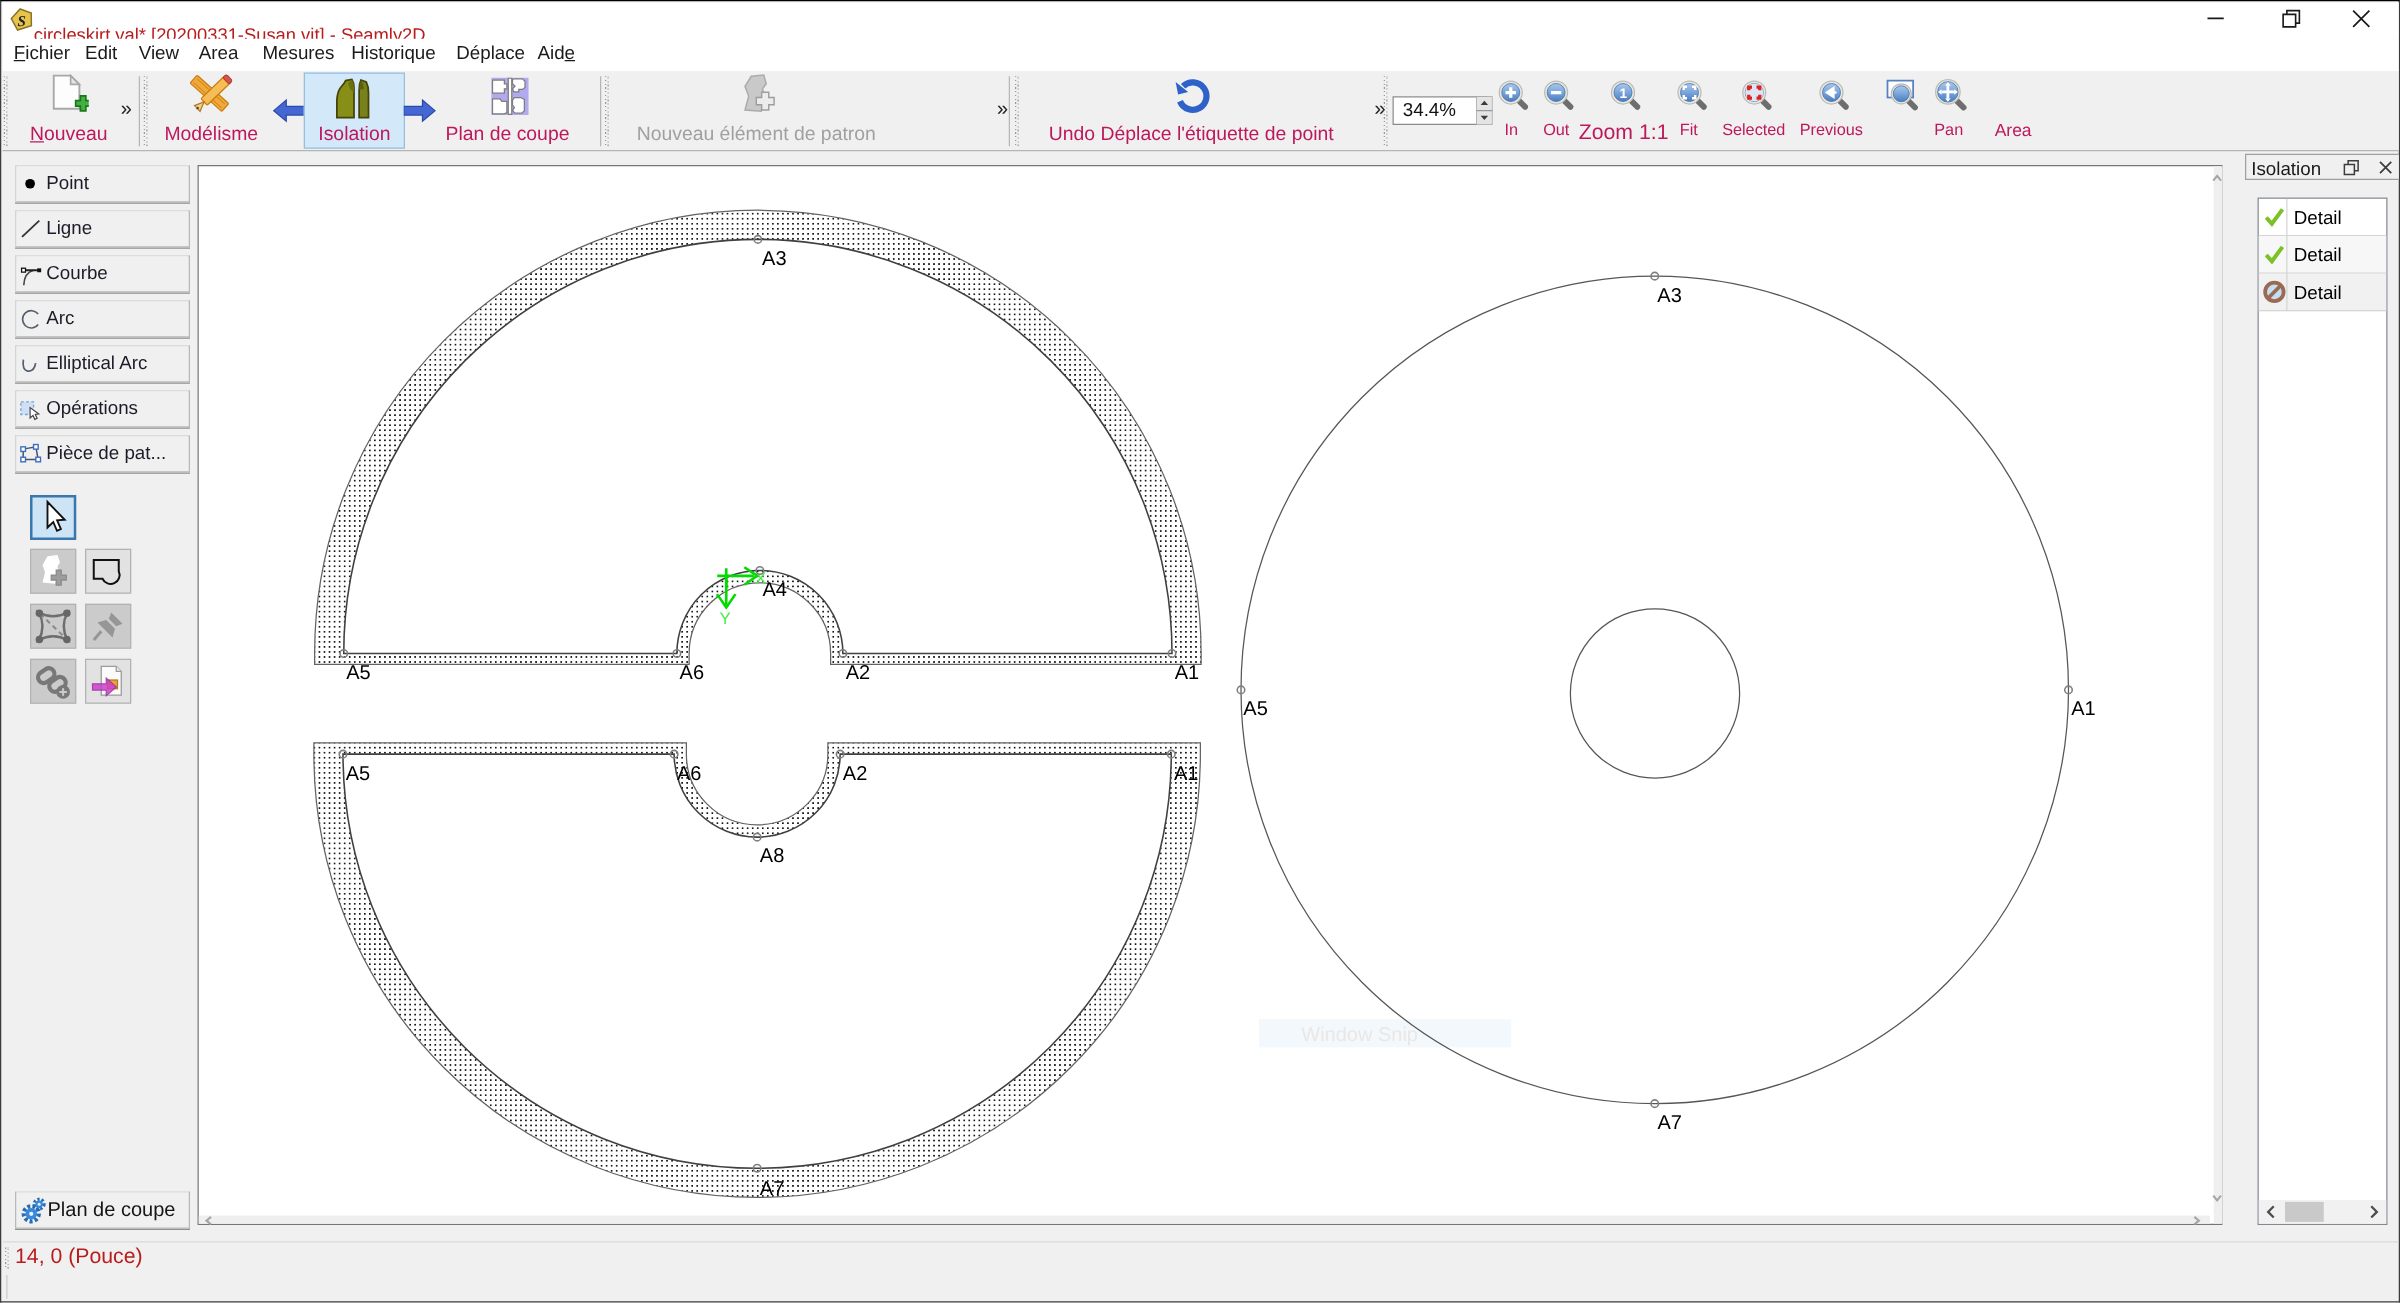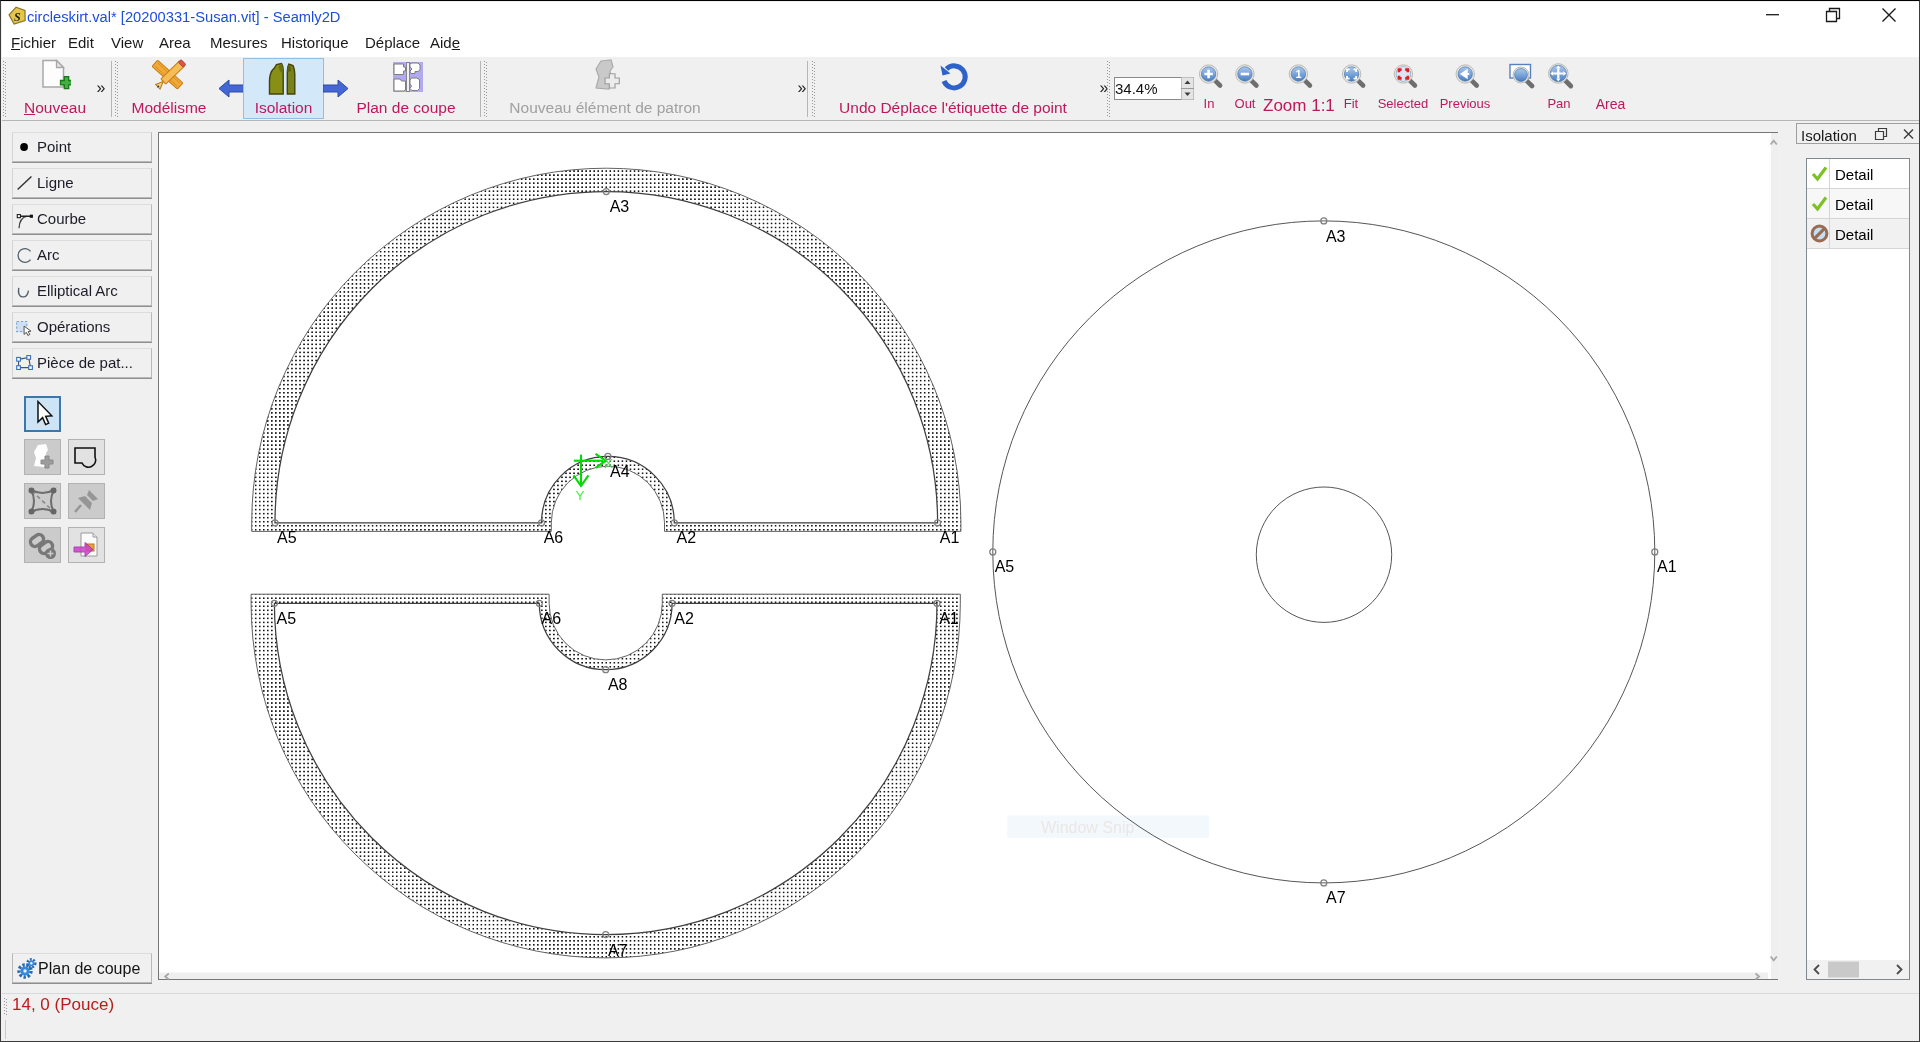--- a/index.html
+++ b/index.html
@@ -20,21 +20,21 @@
 .sbtn .tx{position:absolute;left:24px;top:0}
 .gbtn{position:absolute;width:37px;height:36px;border:1px solid #b2b2b2}
 </style></head>
 <body>
 
 <div class="abs" style="left:1px;top:1px;width:1918px;height:29px;background:#fff"></div>
 <svg class="abs" style="left:7px;top:5px;width:20px;height:20px" viewBox="0 0 20 20">
  <path d="M10 1 L18 6 L16 16 L4.5 17 L1.5 7 Z" fill="#e6c54f" stroke="#8a7322" stroke-width="1.2" transform="rotate(-12 10 10)"></path>
  <text x="6" y="14.5" font-size="12" font-family="Liberation Serif" font-style="italic" font-weight="bold" fill="#222">S</text>
 </svg>
-<div class="abs" style="left:26px;top:8px;font-size:14.7px;color:#1d4ed8">circleskirt.val* [20200331-Susan.vit] - Seamly2D</div>
+<div class="abs" style="left:26px;top:20px;font-size:14.7px;color:#b91c1c">circleskirt.val* [20200331-Susan.vit] - Seamly2D</div>
 <svg class="abs" style="left:1750px;top:0;width:160px;height:30px" viewBox="0 0 160 30">
  <path d="M15 13.7 H28" stroke="#1a1a1a" stroke-width="1.3" fill="none"></path>
  <g stroke="#1a1a1a" stroke-width="1.3" fill="none">
   <path d="M75.5 10.5 h10 v10 h-10 z" fill="#fff"></path>
   <path d="M78.5 10.5 v-3 h10 v10 h-3"></path>
  </g>
  <path d="M131.5 7.5 L144.5 20.5 M144.5 7.5 L131.5 20.5" stroke="#1a1a1a" stroke-width="1.4" fill="none"></path>
 </svg>
 
 <div class="abs" style="left:1px;top:30px;width:1918px;height:26px;background:#fff"></div>
@@ -104,21 +104,21 @@
 <div class="tblbl" style="left:793px;top:78px;width:16px;font-size:16px;color:#222">»</div>
 <div class="vsep" style="left:806px;top:60px;height:56px"></div>
 <div class="vhandle" style="left:811px;top:60px;height:56px"></div>
 <svg id="ic-undo" class="abs" style="left:937px;top:59px;width:31px;height:32px" viewBox="0 0 31 32">
  <path d="M8.5 9 A11 11 0 1 1 6 21" fill="none" stroke="#2e62c8" stroke-width="5"></path>
  <path d="M12.5 13.5 L4.5 15.5 L2.5 5.5 Z" fill="#2e62c8"></path>
 </svg>
 <div class="tblbl" style="left:827px;top:98px;width:250px">Undo Déplace l'étiquette de point</div>
 <div class="tblbl" style="left:1095px;top:78px;width:16px;font-size:16px;color:#222">»</div>
 <div class="vhandle" style="left:1106px;top:60px;height:56px"></div>
-<div class="abs" style="left:1113px;top:76px;width:76px;height:23px;background:#fff;border:1px solid #8a8a8a;font-size:15px;text-align:left;line-height:21px;padding-right:17px">34.4%</div>
+<div class="abs" style="left:1113px;top:76px;width:76px;height:23px;background:#fff;border:1px solid #8a8a8a;font-size:15px;text-align:center;line-height:21px;padding-right:17px">34.4%</div>
 <svg id="spin" class="abs" style="left:1180px;top:76px;width:13px;height:23px" viewBox="0 0 13 23">
  <rect x="0" y="0" width="13" height="11.5" fill="#e4e4e4" stroke="#9a9a9a" stroke-width="1"></rect>
  <rect x="0" y="11.5" width="13" height="11.5" fill="#e4e4e4" stroke="#9a9a9a" stroke-width="1"></rect>
  <path d="M3.5 7 L6.5 3.5 L9.5 7 Z" fill="#3c3c3c"></path>
  <path d="M3.5 15.5 L9.5 15.5 L6.5 19 Z" fill="#3c3c3c"></path>
 </svg>
 <svg id="zoomicons" class="abs" style="left:1190px;top:57px;width:400px;height:40px" viewBox="0 0 400 40">
 <defs>
  <linearGradient id="bd" x1="0" y1="0" x2="0" y2="1">
   <stop offset="0" stop-color="#a9c7e9"></stop>

